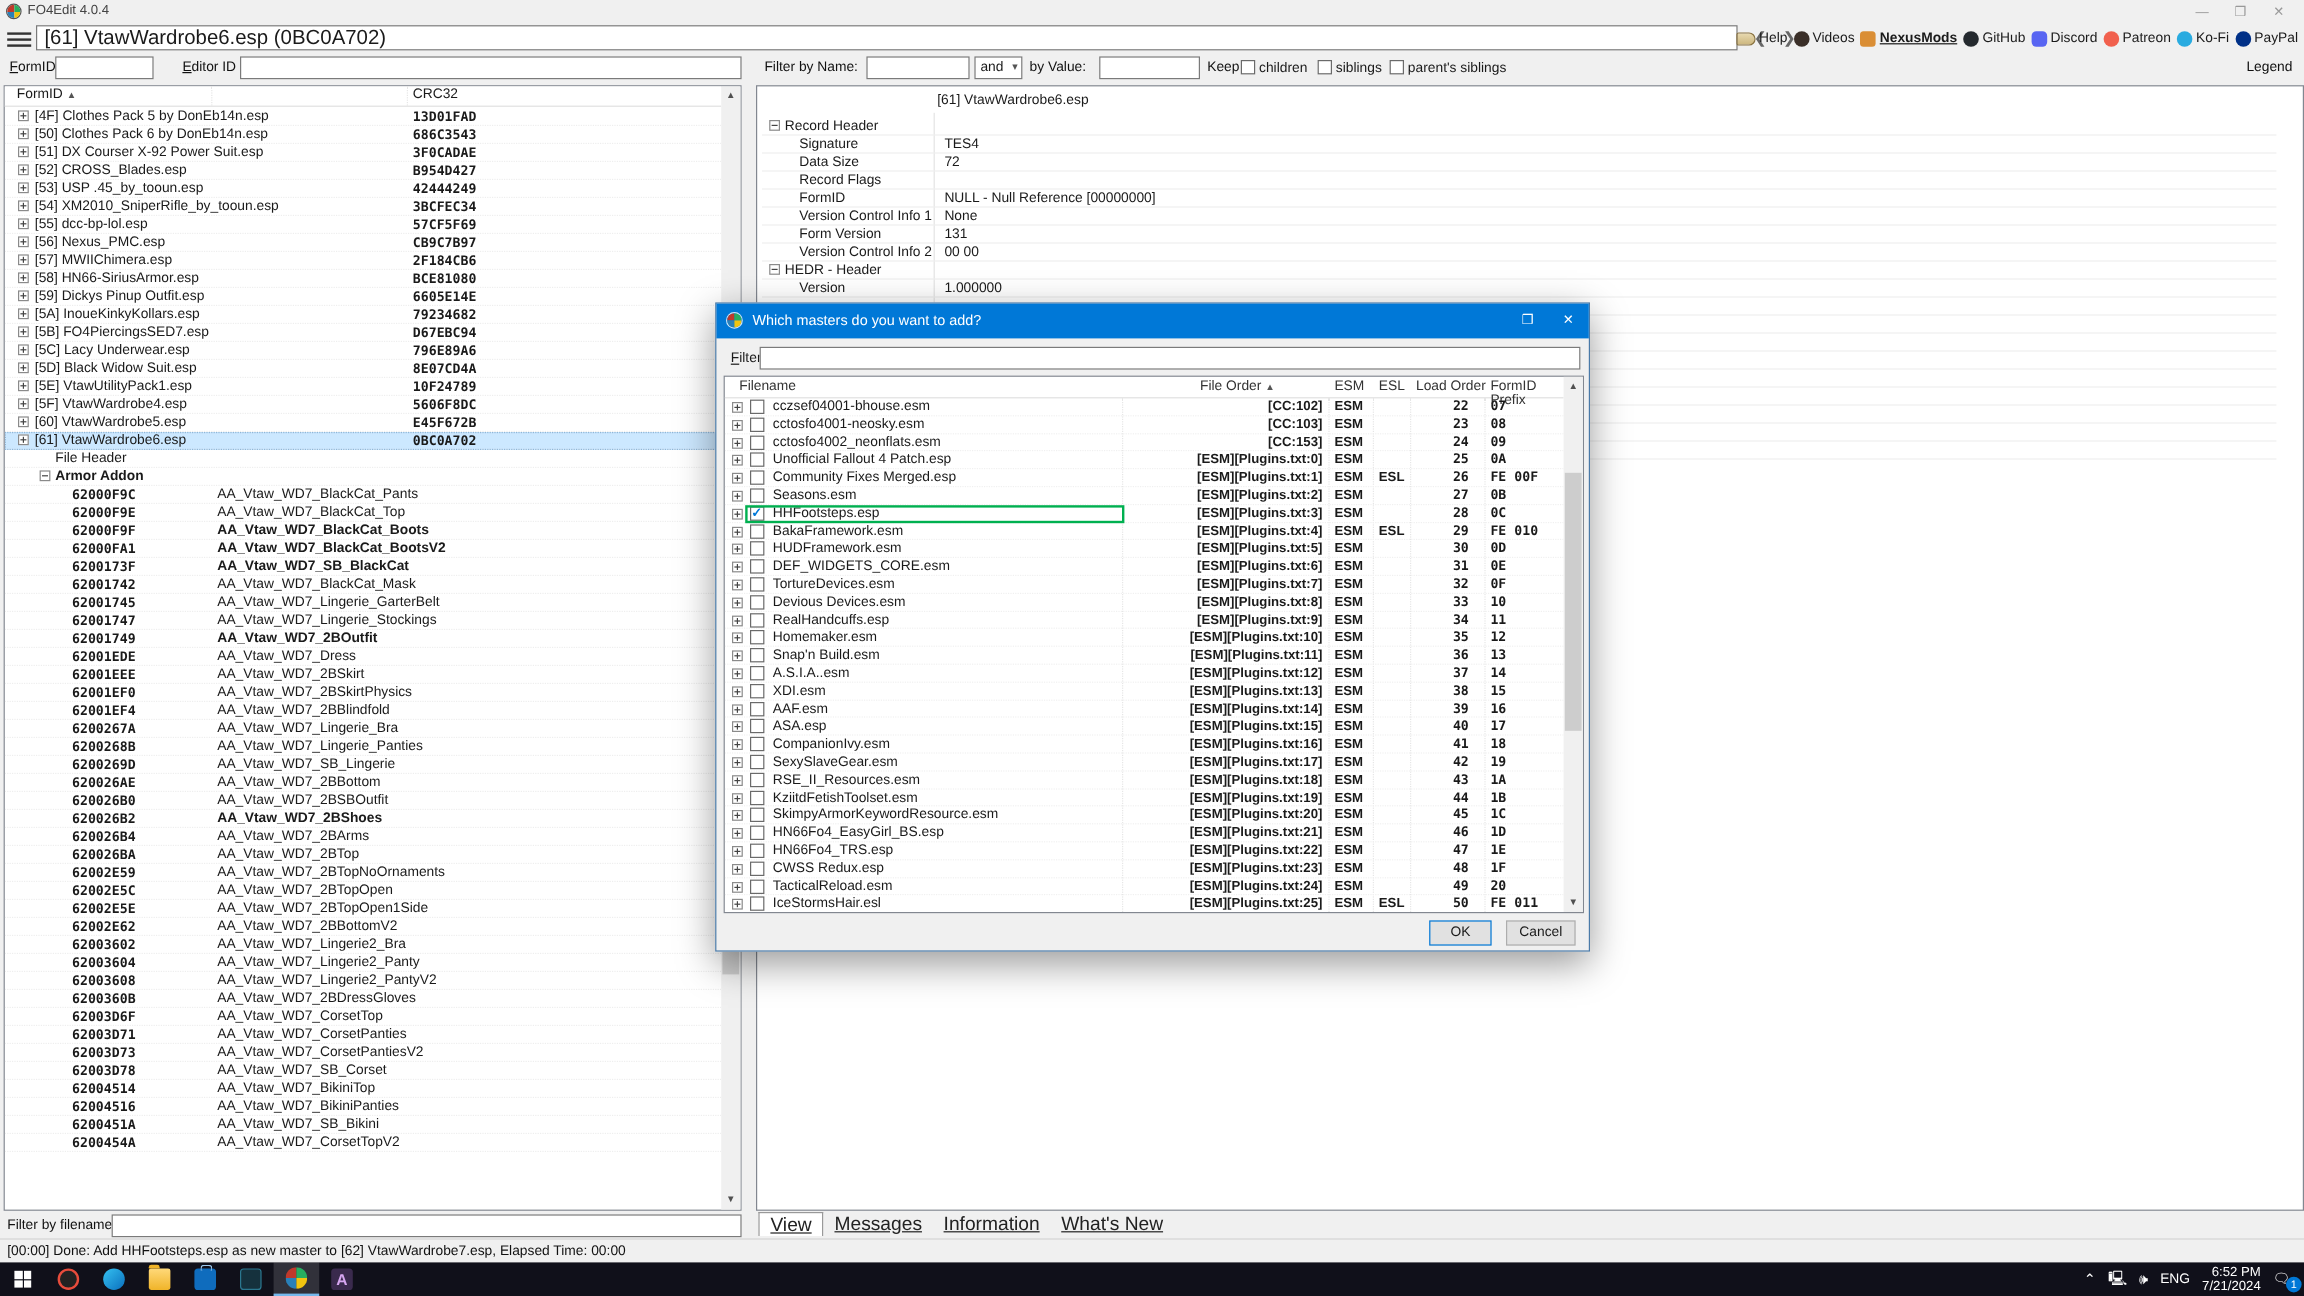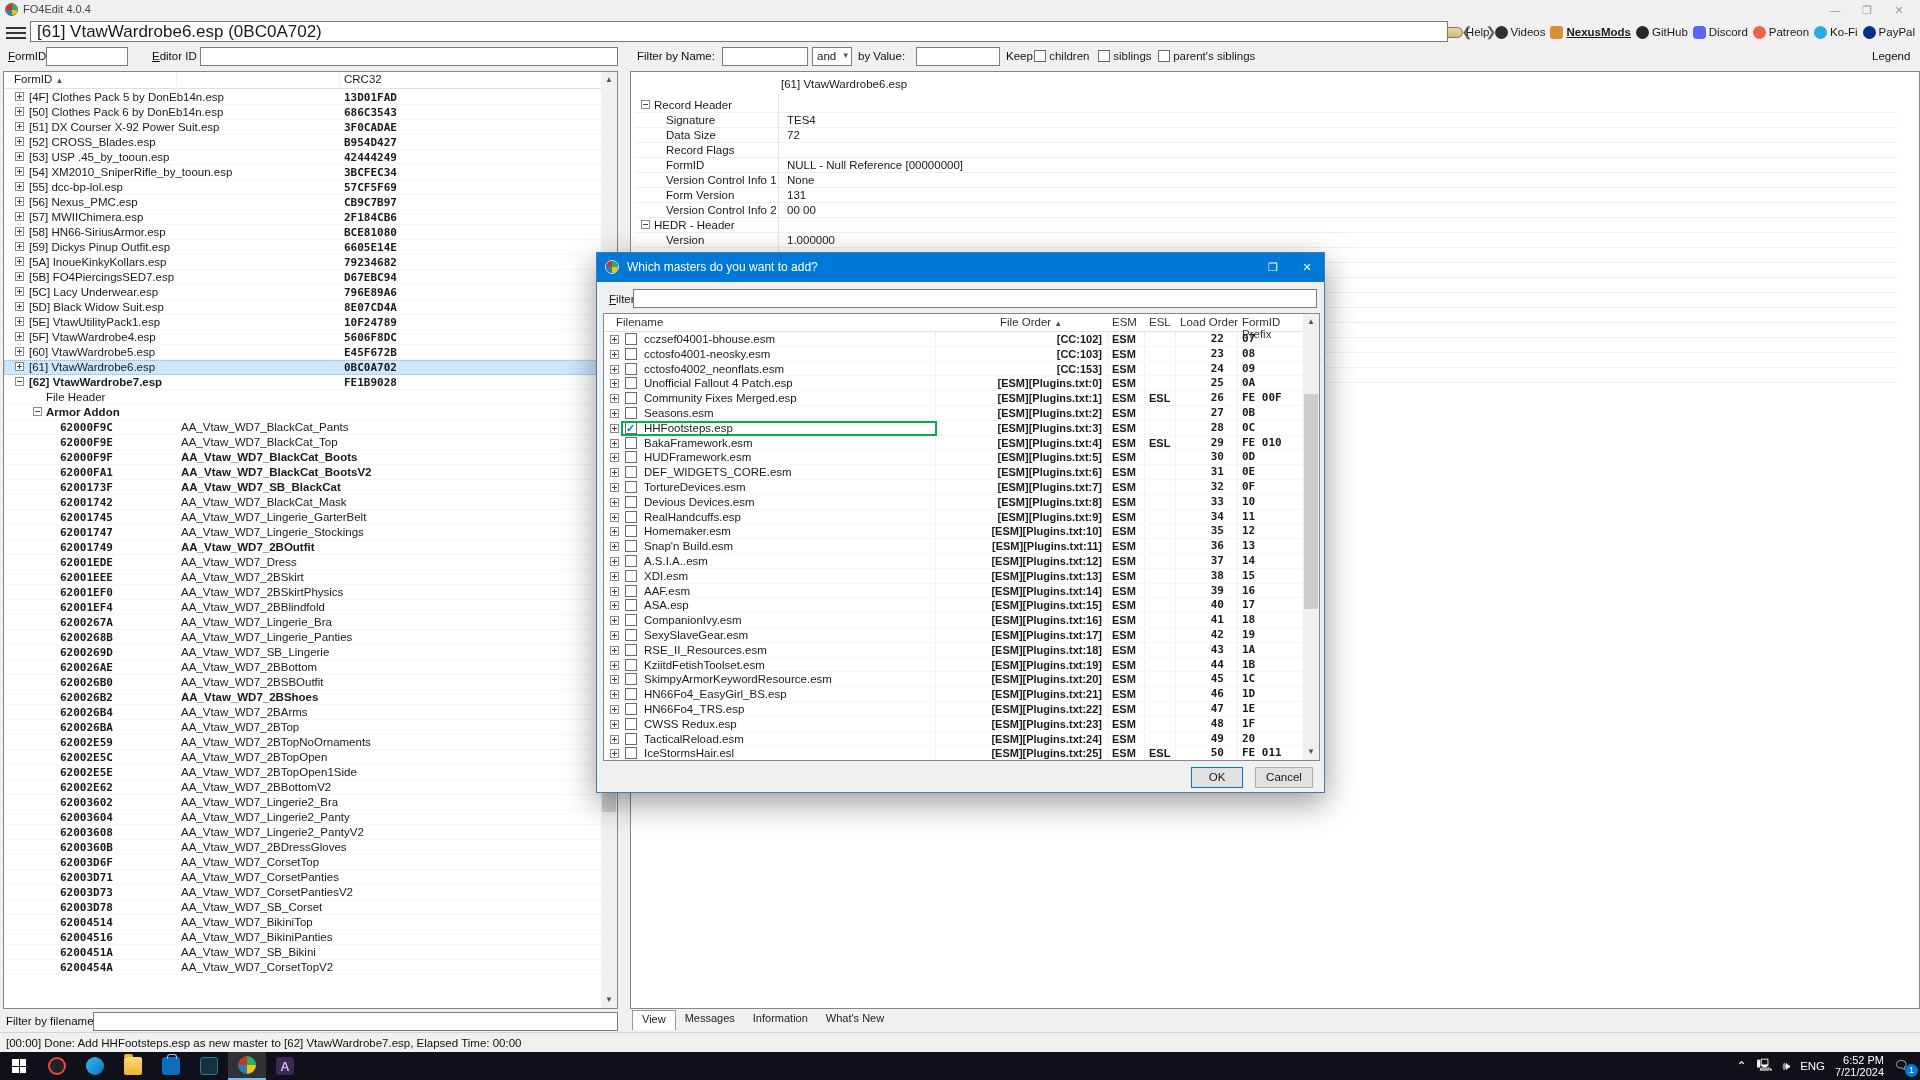--- a/index.html
+++ b/index.html
@@ -96,21 +96,21 @@
   .mpref { position:absolute; left:638px; }
   .greenbox { position:absolute; left:17px; top:0; width:316px; height:14.8px; border:2px solid #00b050; }
   .dlgbtn { position:absolute; top:514px; height:21px; background:#e1e1e1; border:1px solid #adadad; text-align:center; line-height:19px; font-size:11.5px; }
   #ok-btn { left:594px; width:52px; border-color:#0078d7; }
   #cancel-btn { left:658px; width:58px; }
 
   
   #bottom-filter-label { left:6px; top:1015px; }
   #bottom-filter-input { left:93px; top:1012px; width:525px; }
   #tabs { left:632px; top:1010px; height:20px; display:flex; }
-  .tab { padding:2px 9px 0 9px; font-size:11px; color:#222; }
+  .tab { padding:2px 9px 0 9px; font-size:16px; color:#222;text-decoration:underline; }
   .tab.active { background:#fff; border:1px solid #999; border-bottom:none; }
   #statusbar { left:0px; top:1032px; width:1920px; height:20px; border-top:1px solid #d5d5d5; background:#f0f0f0; line-height:20px; padding-left:6px; color:#111; }
 
   
   #taskbar { left:0; top:1052px; width:1920px; height:28px; background:#10101a; display:flex; align-items:center; }
   .tbtn { width:38px; height:28px; display:flex; align-items:center; justify-content:center; }
   .tbtn.active { background:rgba(255,255,255,.14); border-bottom:2px solid #76b9ed; }
   #win-logo { width:14px; height:14px; display:grid; grid-template-columns:1fr 1fr; grid-template-rows:1fr 1fr; gap:1px; }
   #win-logo i { background:#fff; }
   .tico { width:18px; height:18px; border-radius:3px; }
@@ -305,25 +305,20 @@
           <span class="plusbox plus" style="left: 11px;"></span>
           <span class="tname">[60] VtawWardrobe5.esp</span>
           <span class="tcrc mono">E45F672B</span>
         </div>
         <div class="trow sel">
           <span class="plusbox plus" style="left: 11px;"></span>
           <span class="tname">[61] VtawWardrobe6.esp</span>
           <span class="tcrc mono">0BC0A702</span>
         </div>
         <div class="trow">
-          <span class="plusbox" style="left: 11px;"></span>
-          <span class="tname bold">[62] VtawWardrobe7.esp</span>
-          <span class="tcrc mono bold">FE1B9028</span>
-        </div>
-        <div class="trow">
           <span class="tname" style="left: 42px;">File Header</span>
         </div>
         <div class="trow">
           <span class="plusbox" style="left: 29px;"></span>
           <span class="tname bold" style="left: 42px;">Armor Addon</span>
         </div>
         <div class="trow">
           <span class="tfid mono">62000F9C</span>
           <span class="teid ed">AA_Vtaw_WD7_BlackCat_Pants</span>
         </div>

